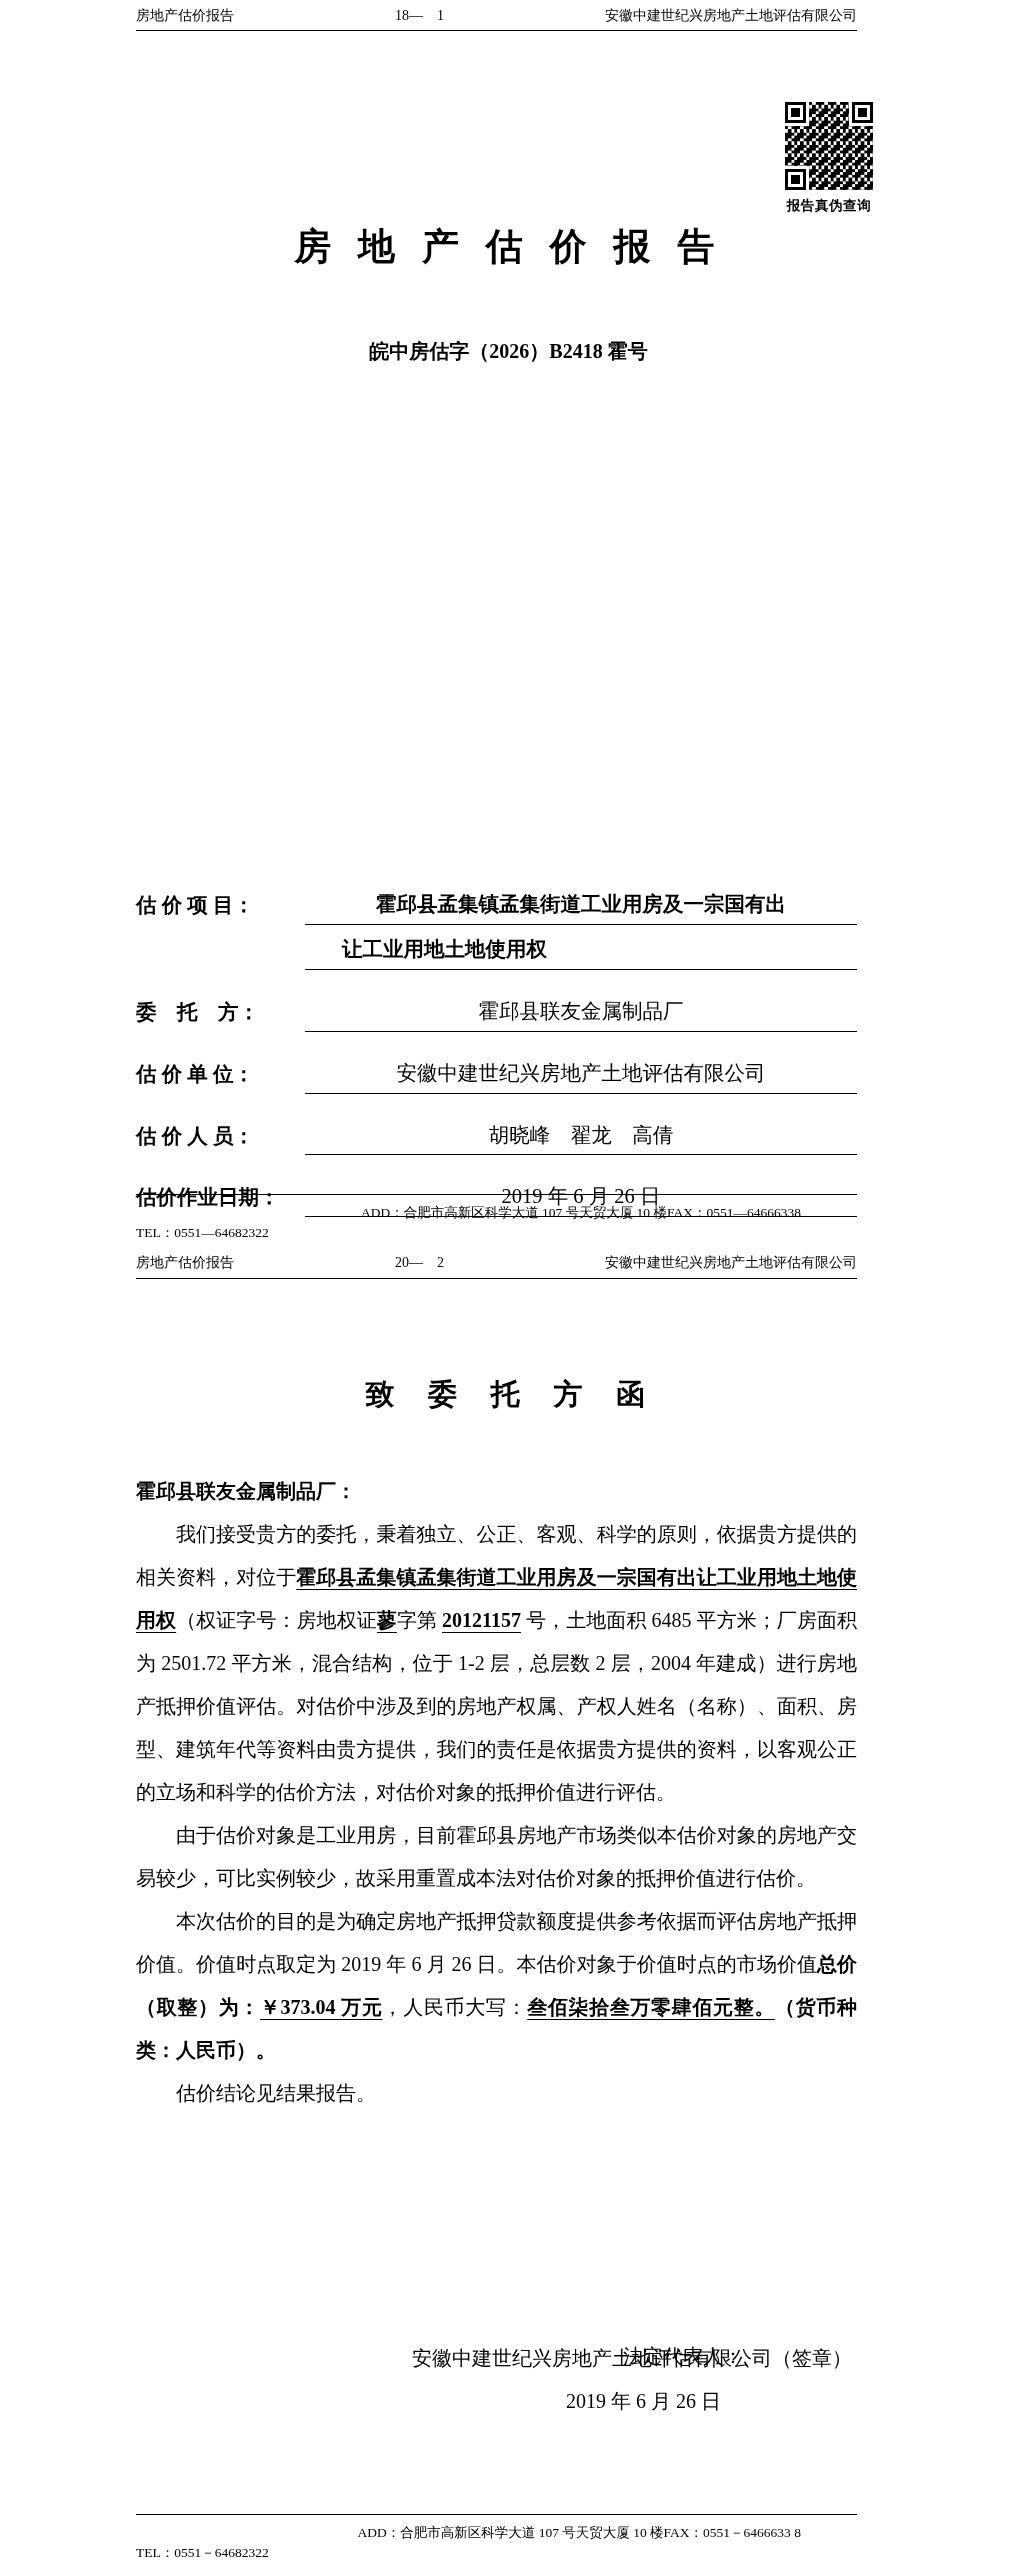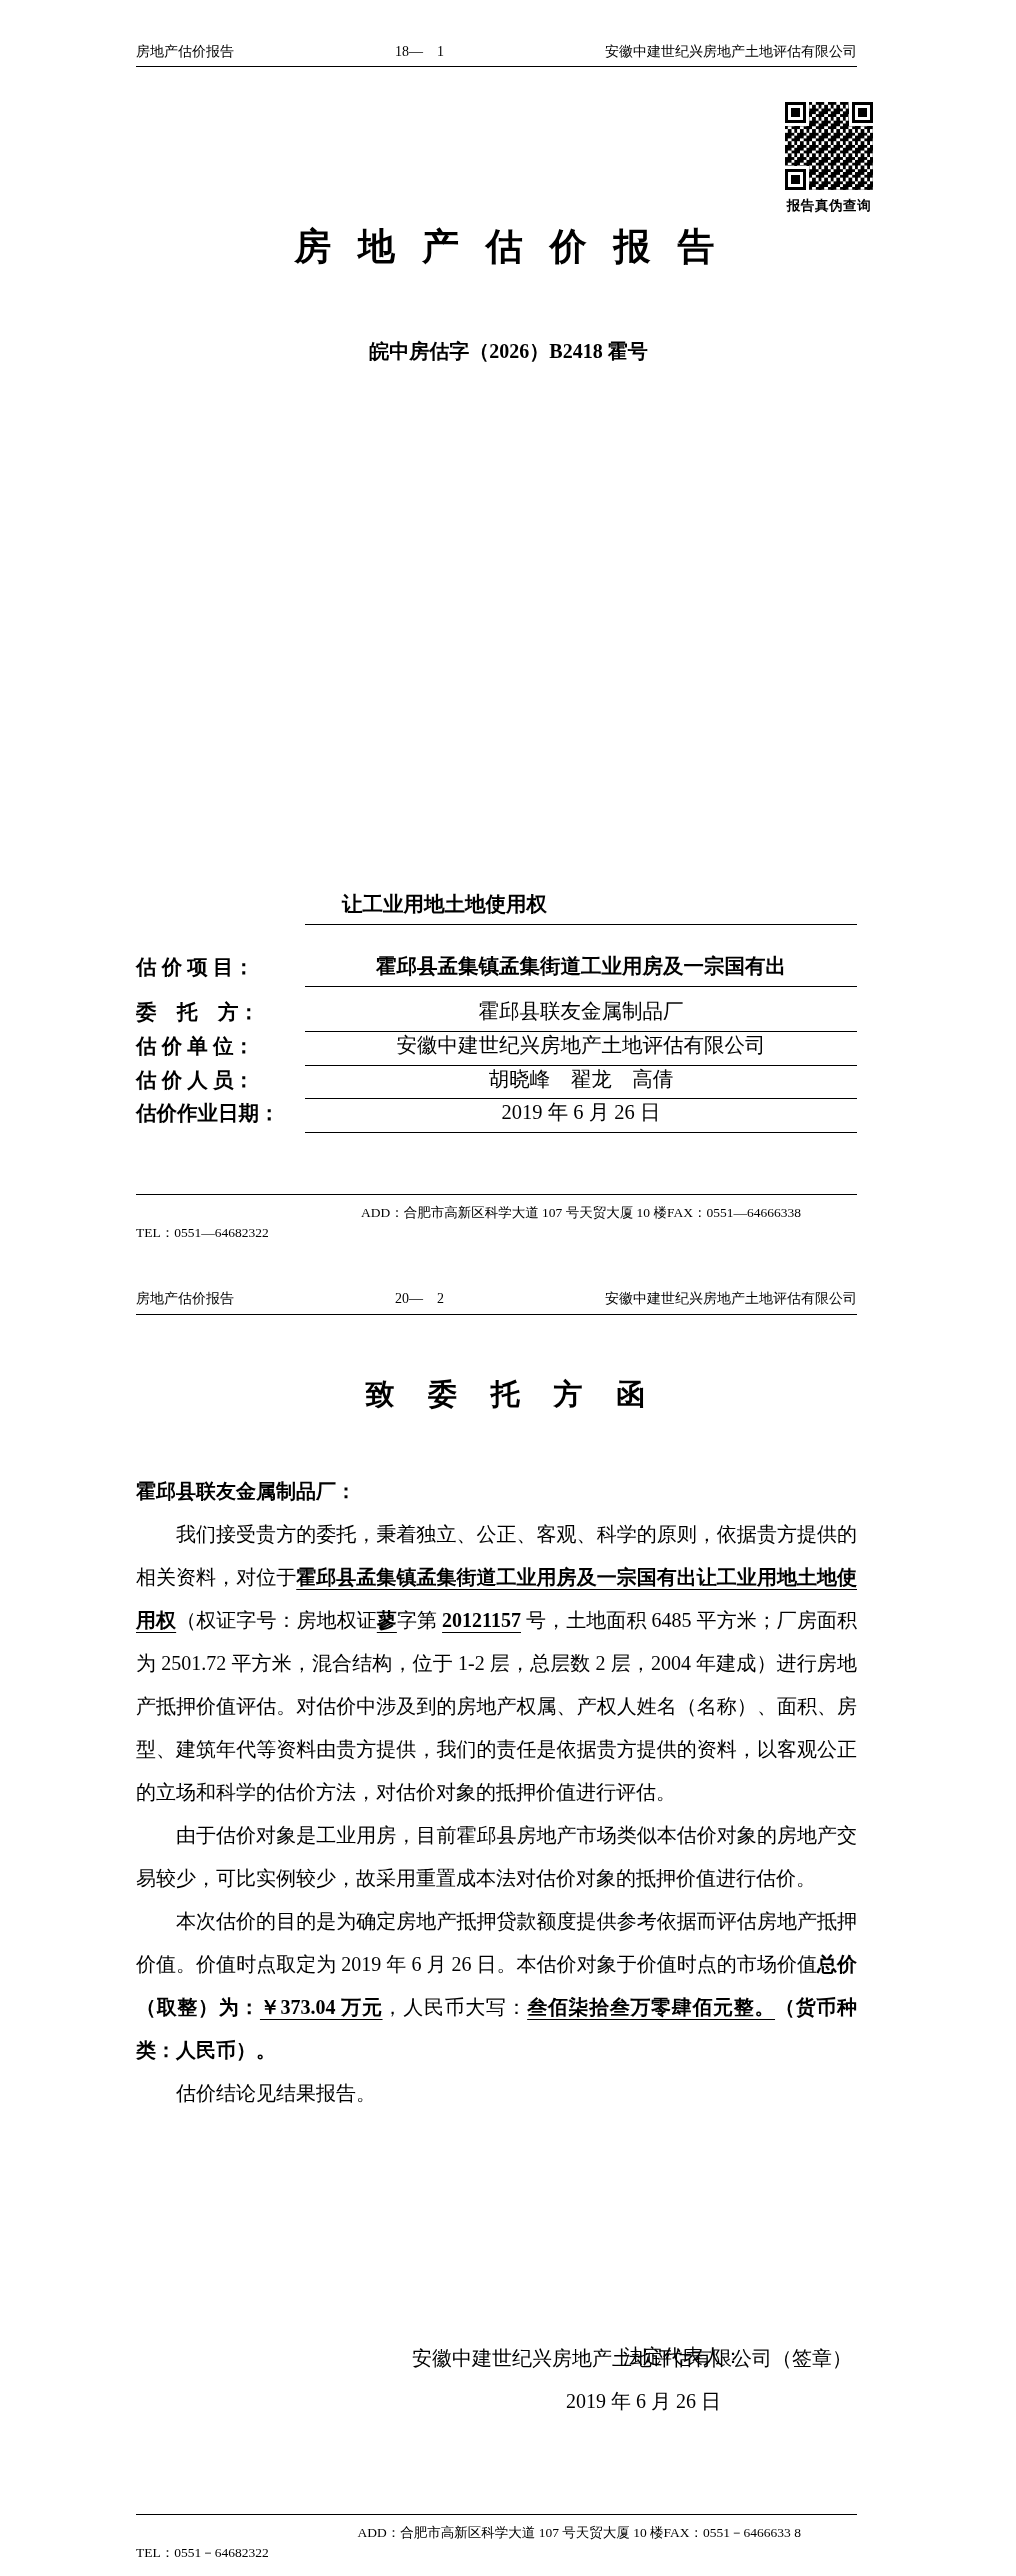--- a/index.html
+++ b/index.html
@@ -6,34 +6,34 @@
   html,body { background:#ffffff; }
   body { font-family:"Liberation Serif","DejaVu Serif",serif; color:#000; }
   .canvas { position:relative; width:1017px; height:2576px; background:#fff; overflow:hidden; margin:0 auto; }
   .abs { position:absolute; }
   .pre { white-space:pre; }
   .bold { font-weight:bold; }
   .bu { font-weight:bold; text-decoration:underline; text-underline-offset:5.1px; text-decoration-thickness:1.3px; }
 
   
   .doc-header { left:136px; width:721px; display:flex; justify-content:space-between; align-items:flex-end;
-                font-size:14px; line-height:16.7px; padding-bottom:5.8px; border-bottom:1.3px solid #000;margin-top:36px; }
+                font-size:14px; line-height:16.7px; padding-bottom:5.8px; border-bottom:1.3px solid #000; }
 
   
   .qr-block { width:90px; text-align:center; }
   .qr-caption { margin-top:5.1px; font-size:13.5px; font-weight:bold; letter-spacing:0.6px; white-space:nowrap; }
 
   
   .report-title { left:0; width:100%; text-align:center; font-size:37px; font-weight:bold; letter-spacing:8.3px;
                   font-family:"Liberation Sans","DejaVu Sans",sans-serif; }
   .report-number { left:0; width:100%; text-align:center; font-size:20px; font-weight:bold; }
 
   
   .form-block { left:136px; width:721px; }
-  .form-row { display:flex; align-items:flex-end; font-size:20.5px; line-height:27px; margin-bottom:0; }
+  .form-row { display:flex; align-items:flex-end; font-size:20.5px; line-height:27px; margin-bottom:28px; }
   .form-label { width:169px; flex-shrink:0; font-weight:bold; white-space:pre; padding-bottom:5.8px; }
   .form-value { flex:1; border-bottom:1.9px solid #000; padding-bottom:5.8px; text-align:center; white-space:pre; }
   .form-value.left-pad { text-align:left; padding-left:37px; }
   .form-row.tight { margin-bottom:11.5px; }
   .form-row.wide  { margin-bottom:28px; }
 
   
   .doc-footer { left:136px; width:721px; border-top:1.9px solid #000; padding-top:7.7px; font-size:13.5px; line-height:20px; }
   .footer-row1 { display:flex; justify-content:flex-end; padding-right:56px; }
 
@@ -83,27 +83,27 @@
       </g>
     </svg>
     <div class="qr-caption">报告真伪查询</div>
   </div>
 
   <h1 class="abs report-title" style="top:222px;">房 地 产 估 价 报 告</h1>
 
   <div class="abs report-number" style="top:338px;">皖中房估字（2026）B2418 霍号</div>
 
   <div class="abs form-block" style="top:891px;">
+    <div class="form-row tight">
+      <span class="form-label">估 价 项 目：</span>
+      <span class="form-value bold">霍邱县孟集镇孟集街道工业用房及一宗国有出</span>
+    </div>
     <div class="form-row wide">
       <span class="form-label"></span>
       <span class="form-value bold left-pad">让工业用地土地使用权</span>
-    </div>
-    <div class="form-row tight">
-      <span class="form-label">估 价 项 目：</span>
-      <span class="form-value bold">霍邱县孟集镇孟集街道工业用房及一宗国有出</span>
     </div>
     <div class="form-row">
       <span class="form-label">委    托    方：</span>
       <span class="form-value">霍邱县联友金属制品厂</span>
     </div>
     <div class="form-row">
       <span class="form-label">估 价 单 位：</span>
       <span class="form-value">安徽中建世纪兴房地产土地评估有限公司</span>
     </div>
     <div class="form-row">

